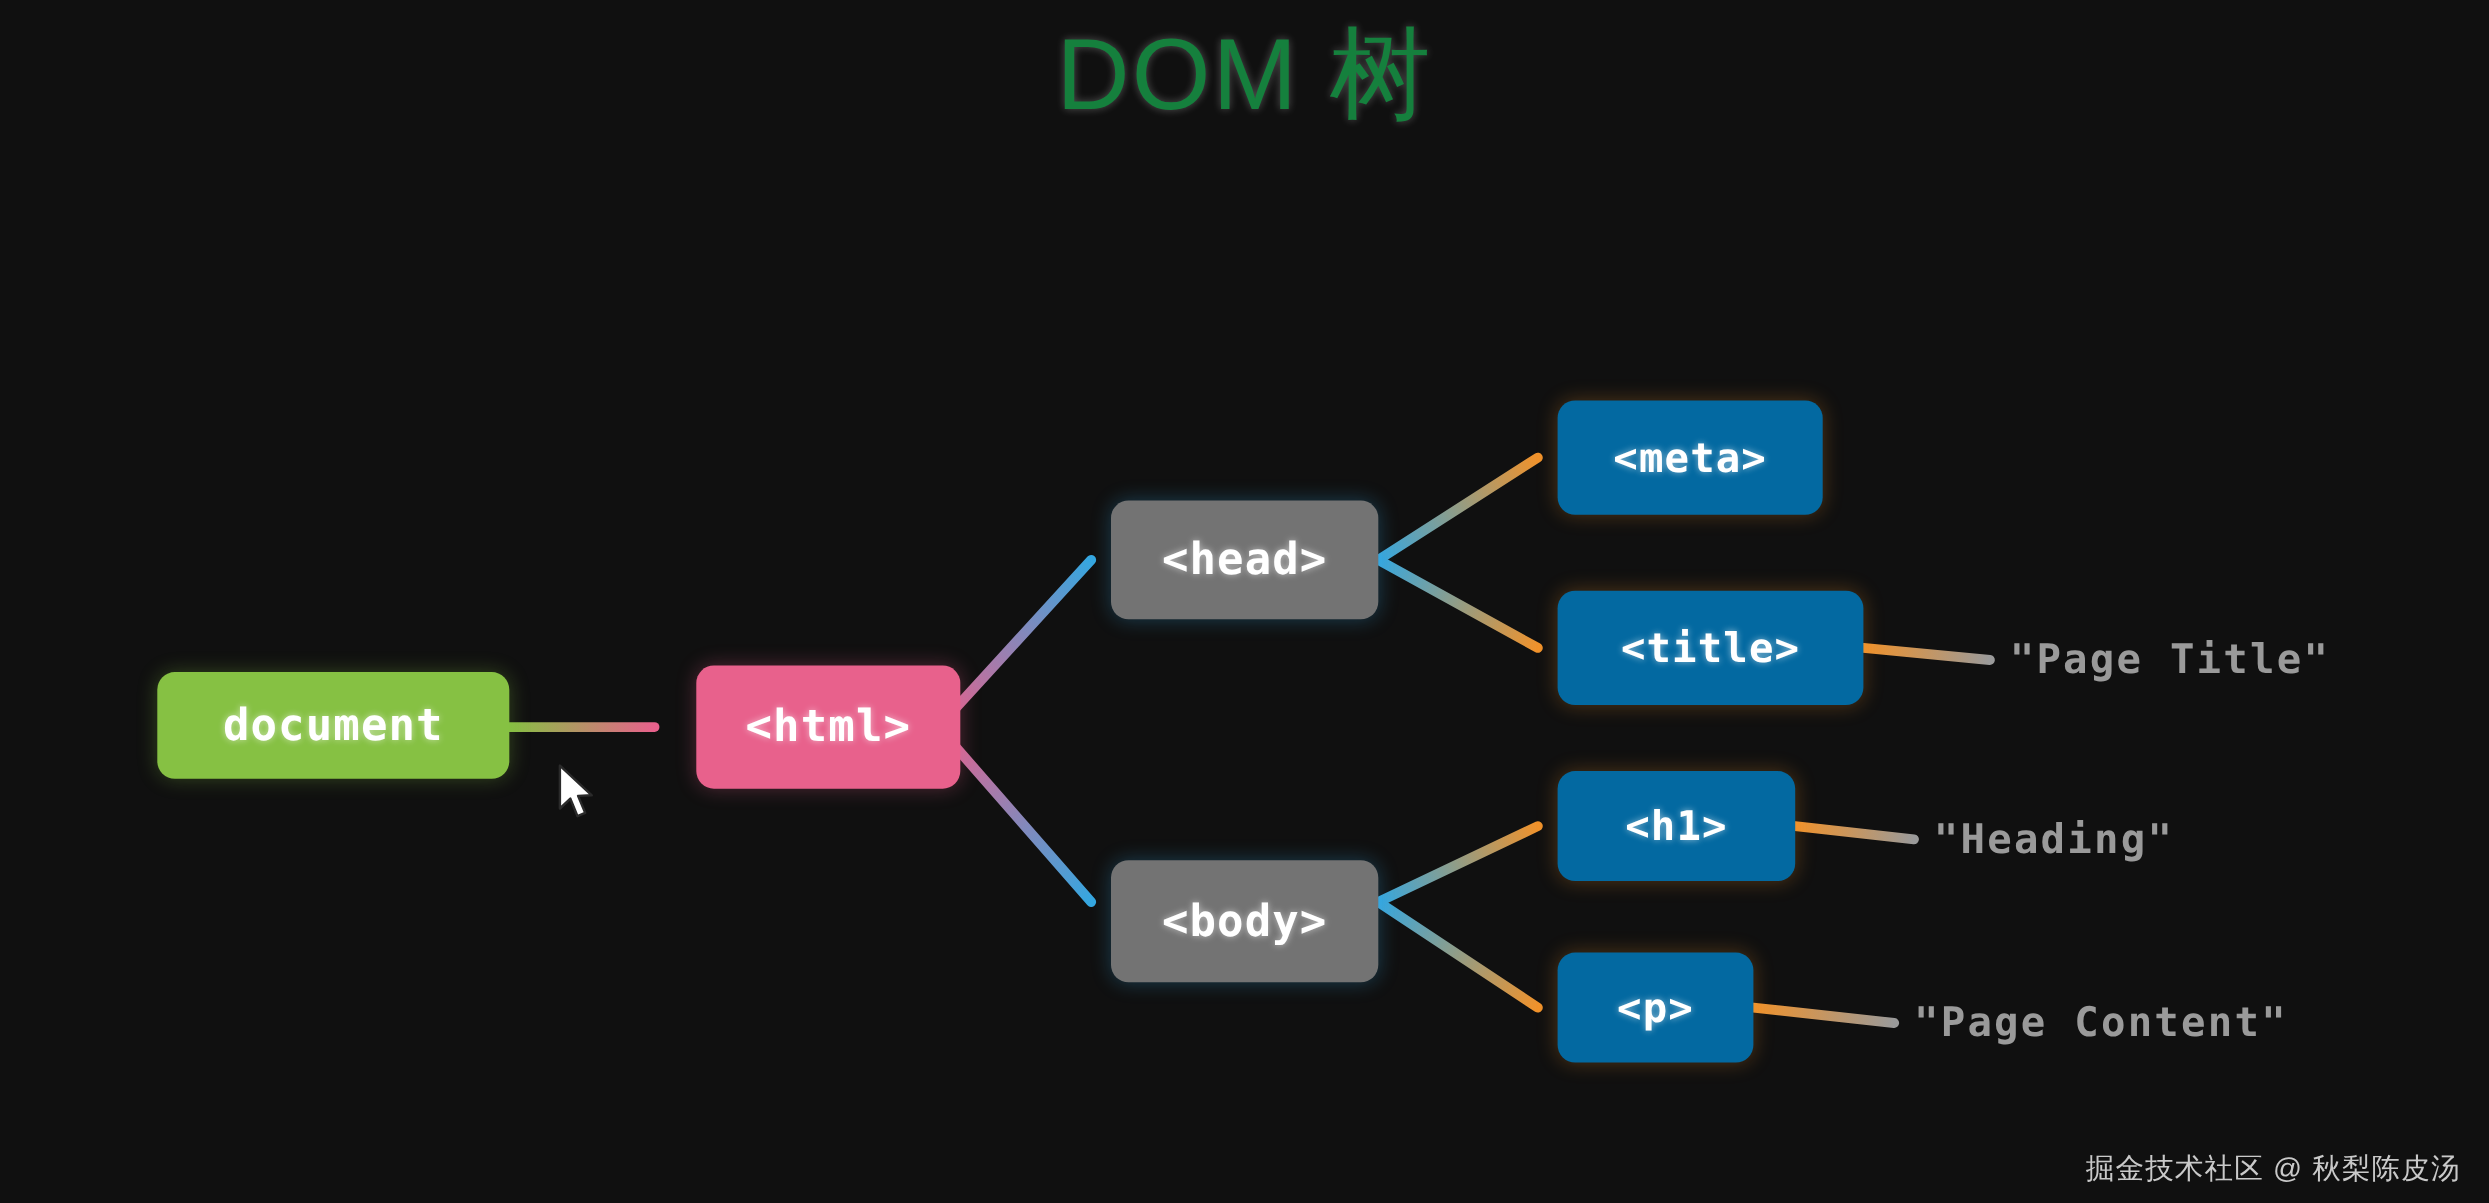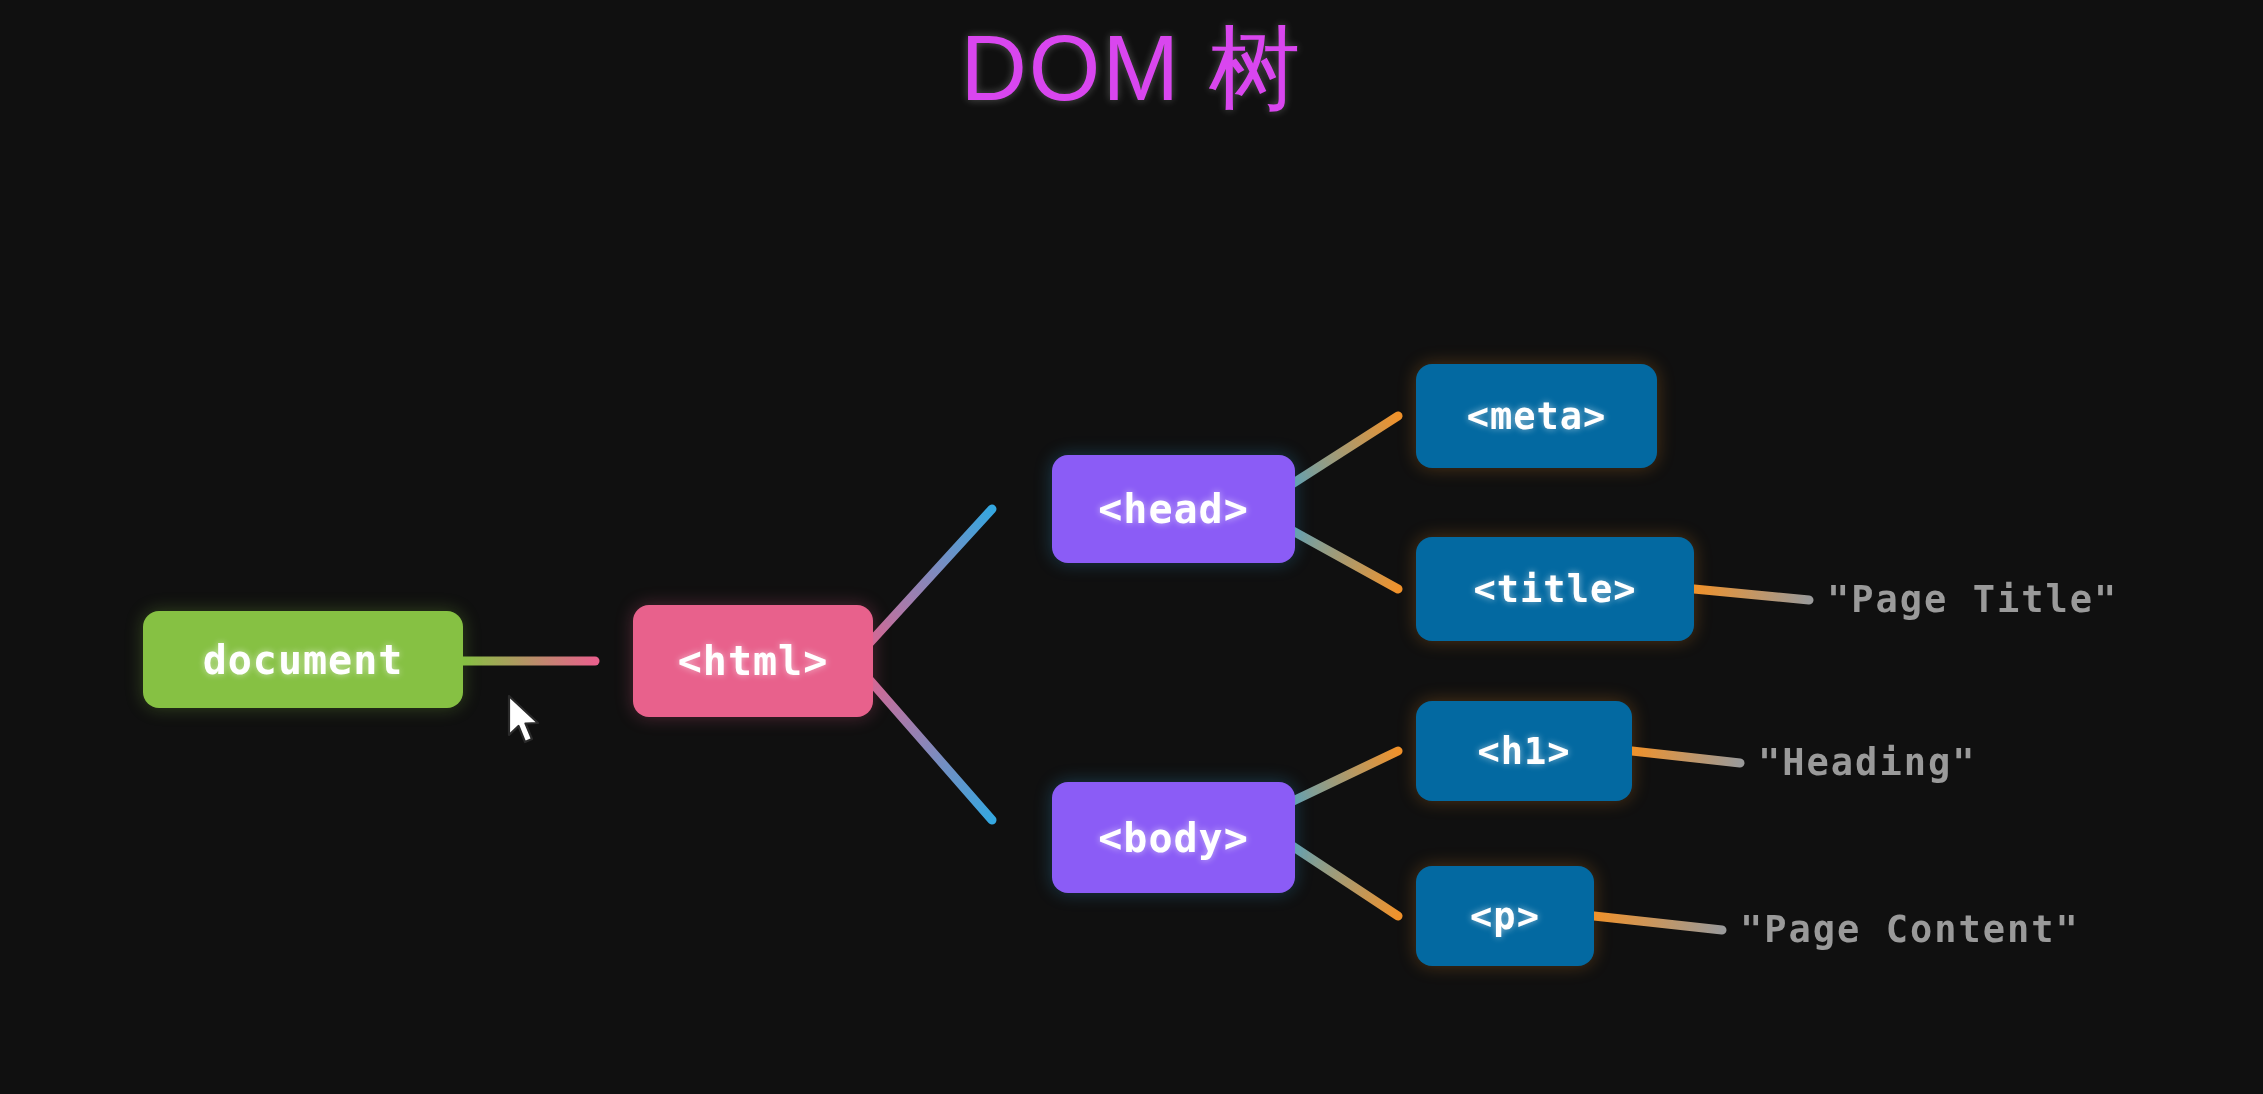--- a/index.html
+++ b/index.html
@@ -16,21 +16,21 @@
     font-family: "Liberation Sans", sans-serif;
   }
 
   
   #title {
     position: absolute;
     left: 0;
     top: 18px;
     width: 2263px;
     text-align: center;
-    color: #d946ef;
+    color: #15803d;
     font-size: 92px;
     font-weight: 400;
     letter-spacing: 2px;
     line-height: 1.1;
     font-family: "Liberation Sans", "DejaVu Sans", sans-serif;
     text-shadow: 0 0 8px rgba(255,255,255,0.28);
     white-space: pre;
   }
 
   
@@ -51,21 +51,21 @@
     border-radius: 16px;
     color: #ffffff;
     font-family: "DejaVu Sans Mono", "Liberation Mono", monospace;
     font-weight: 700;
     letter-spacing: 1px;
     white-space: pre;
     z-index: 3;
   }
   .node.green  { background: #86c143; box-shadow: 0 0 18px rgba(134,193,67,0.30); }
   .node.pink   { background: #e8618c; box-shadow: 0 0 18px rgba(232,97,140,0.30); margin-left: 20px; }
-  .node.blue   { background: #8b5cf6; box-shadow: 0 0 18px rgba(53,167,224,0.30); margin-left: 42px; }
+  .node.blue   { background: #737373; box-shadow: 0 0 18px rgba(53,167,224,0.30); }
   .node.orange { background: #0369a1; box-shadow: 0 0 18px rgba(240,146,43,0.28); }
 
   .node span { text-shadow: 0 0 7px rgba(255,255,255,0.55); }
 
   
   .leaf-text {
     position: absolute;
     color: #9a9a9a;
     font-family: "DejaVu Sans Mono", "Liberation Mono", monospace;
     font-size: 37px;
@@ -172,14 +172,15 @@
   <div id="leaves-layer">
       <div class="leaf-text" style="left: 1827px; top: 578px; color: rgb(154, 154, 154);">"Page Title"</div>
       <div class="leaf-text" style="left: 1758px; top: 741px; color: rgb(154, 154, 154);">"Heading"</div>
       <div class="leaf-text" style="left: 1740px; top: 908px; color: rgb(154, 154, 154);">"Page Content"</div>
     </div>
 
   <svg id="cursor" width="40" height="56" viewBox="0 0 40 56" style="left: 506px; top: 694px;">
     <path d="M3 2 L3 41 L12.5 32 L19 48 L26 45 L19.5 29.5 L32 29 Z" fill="#ffffff" stroke="#2a2a2a" stroke-width="2.2" stroke-linejoin="round"></path>
   </svg>
 
+  <div id="watermark">掘金技术社区 @ 秋梨陈皮汤</div>
 
 </div>
 
 </body></html>

